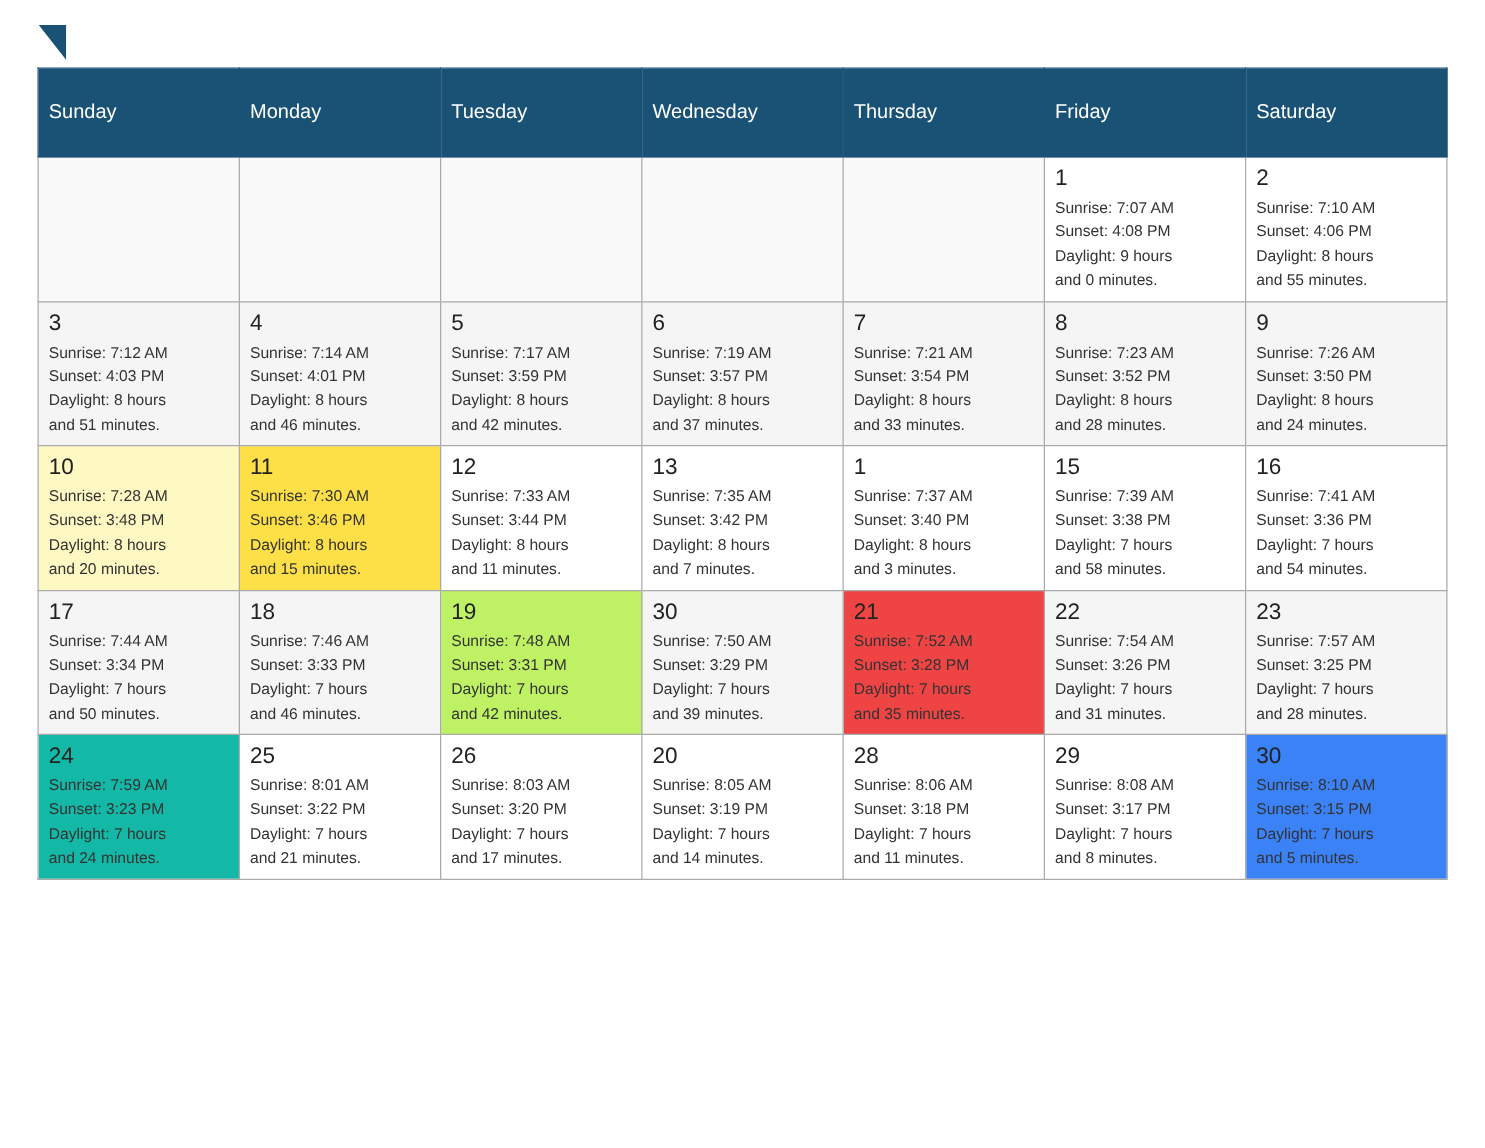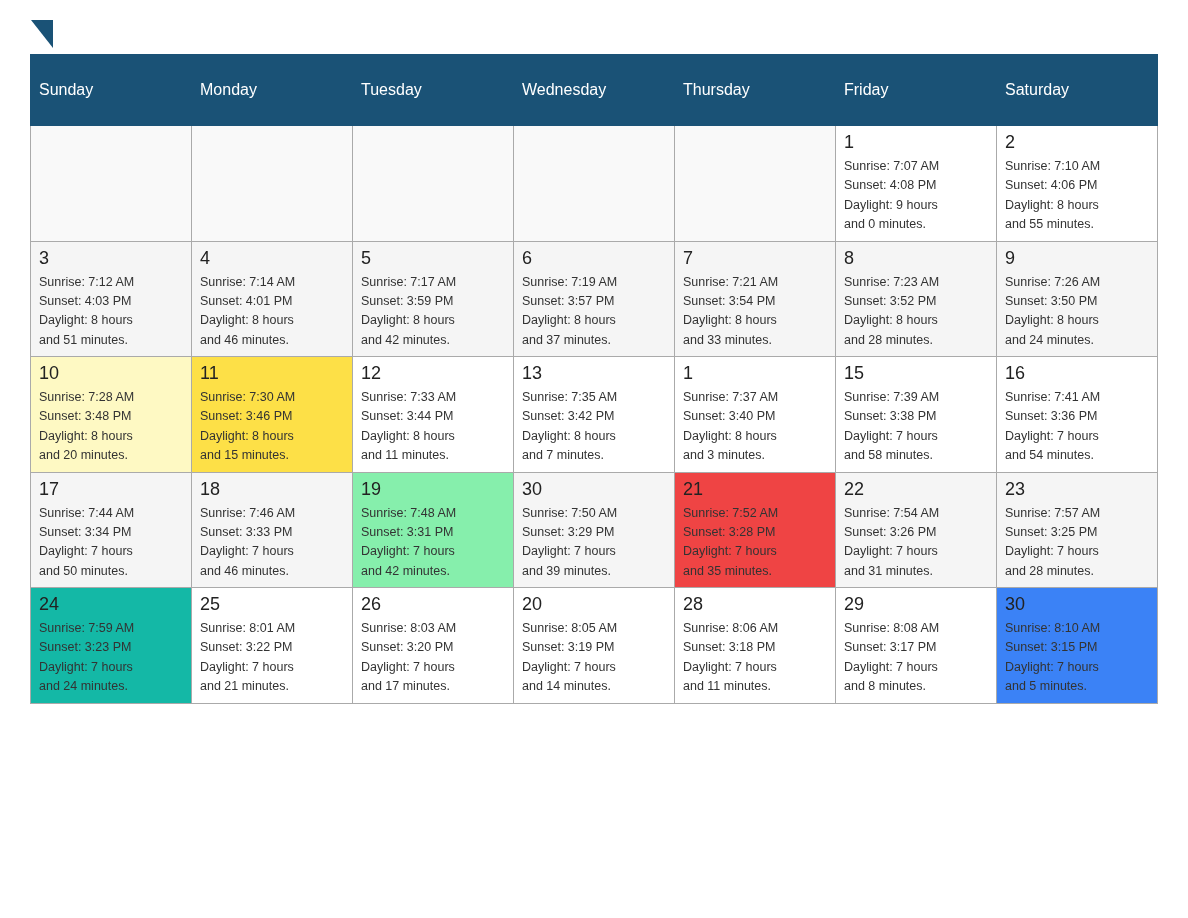--- a/index.html
+++ b/index.html
@@ -207,21 +207,21 @@
       </tr>
       <tr>
         <td style="background: rgb(245, 245, 245);">
           <span class="day-number">17</span>
           <div class="day-info">Sunrise: 7:44 AM<br>Sunset: 3:34 PM<br>Daylight: 7 hours<br>and 50 minutes.</div>
         </td>
         <td style="background: rgb(245, 245, 245);">
           <span class="day-number">18</span>
           <div class="day-info">Sunrise: 7:46 AM<br>Sunset: 3:33 PM<br>Daylight: 7 hours<br>and 46 minutes.</div>
         </td>
-        <td style="background: #86efac;">
+        <td style="background: #bef264;">
           <span class="day-number">19</span>
           <div class="day-info">Sunrise: 7:48 AM<br>Sunset: 3:31 PM<br>Daylight: 7 hours<br>and 42 minutes.</div>
         </td>
         <td style="background: rgb(245, 245, 245);">
           <span class="day-number">30</span>
           <div class="day-info">Sunrise: 7:50 AM<br>Sunset: 3:29 PM<br>Daylight: 7 hours<br>and 39 minutes.</div>
         </td>
         <td style="background: #ef4444;">
           <span class="day-number">21</span>
           <div class="day-info">Sunrise: 7:52 AM<br>Sunset: 3:28 PM<br>Daylight: 7 hours<br>and 35 minutes.</div>

